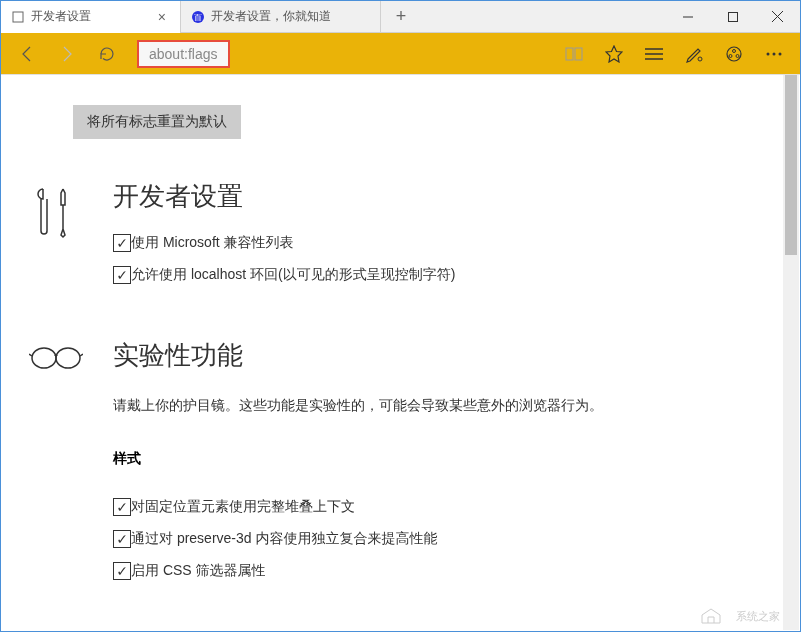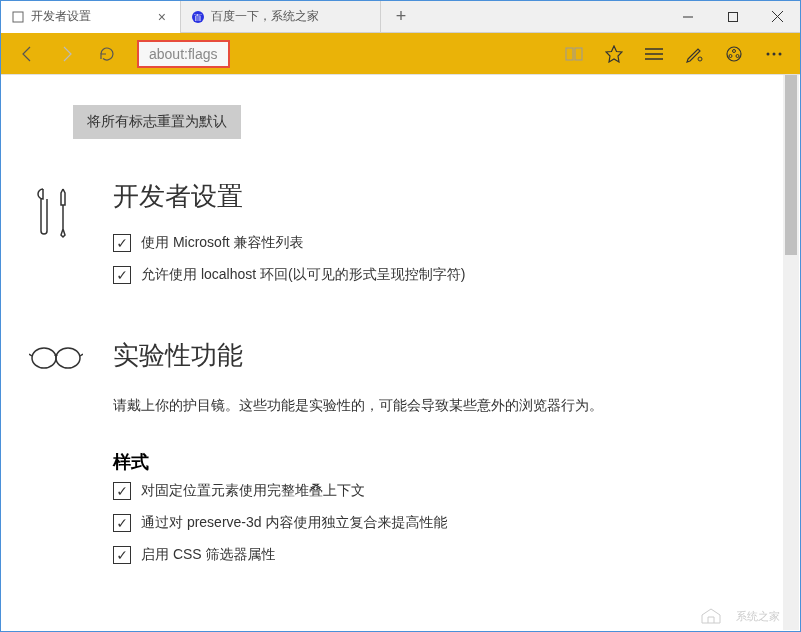--- a/index.html
+++ b/index.html
@@ -23,25 +23,25 @@
     
     .content { padding: 30px 0 0 0; height: calc(100% - 74px); overflow-y: auto; }
     .reset-btn { margin-left: 72px; background: #ccc; border: none; padding: 8px 14px; font-size: 14px; color: #333; cursor: pointer; }
     
     .section { display: flex; margin-top: 40px; padding-left: 28px; }
     .section-icon { width: 60px; flex-shrink: 0; padding-top: 4px; }
     .section-body { flex: 1; padding-left: 24px; padding-right: 40px; }
     .section-title { font-size: 26px; font-weight: 300; color: #333; margin-bottom: 20px; }
     .section-desc { font-size: 14px; color: #333; line-height: 1.8; margin-bottom: 32px; }
     
-    .checkbox-row { display: flex; align-items: center; gap: 10px; margin-bottom: 14px; font-size: 14px; color: #333; }
+    .checkbox-row { display: flex; align-items: center; margin-bottom: 14px; font-size: 14px; color: #333; }
     .chk { width: 18px; height: 18px; border: 1px solid #333; display: flex; align-items: center; justify-content: center; cursor: pointer; flex-shrink: 0; }
     .chk.checked::after { content: "✓"; font-size: 14px; line-height: 1; }
     
-    .sub-heading { font-weight: bold; font-size: 18px; margin: 28px 0 8px 0; }
+    .sub-heading { font-weight: bold; font-size: 14px; margin: 28px 0 30px 0; }
     
     .scrollbar { position: absolute; right: 1px; top: 74px; width: 16px; bottom: 1px; background: #f0f0f0; }
     .scrollbar-thumb { position: absolute; left: 2px; right: 2px; top: 0; height: 180px; background: #c0c0c0; }
     
     .watermark { position: absolute; right: 20px; bottom: 6px; font-size: 11px; color: #ccc; display: flex; align-items: center; gap: 14px; pointer-events: none; }
   </style>
 </head>
 <body>
 
 <div class="tab-bar">
@@ -54,21 +54,21 @@
     <span>开发者设置</span>
     <span class="tab-close">×</span>
   </div>
   <div class="tab inactive">
     <span class="tab-icon">
       <svg width="14" height="14" viewBox="0 0 14 14">
           <circle cx="7" cy="7" r="6" fill="#2932E1"></circle>
           <text x="7" y="10" font-size="8" fill="#fff" text-anchor="middle">百</text>
         </svg>
     </span>
-    <span>百度一下，系统之家</span>
+    <span>开发者设置，你就知道</span>
   </div>
   <div class="new-tab">+</div>
   <div class="window-controls">
     <div class="win-btn">
       <svg width="10" height="10">
           <line x1="0" y1="5" x2="10" y2="5" stroke="#333" stroke-width="1"></line>
         </svg>
     </div>
     <div class="win-btn">
       <svg width="10" height="10">

